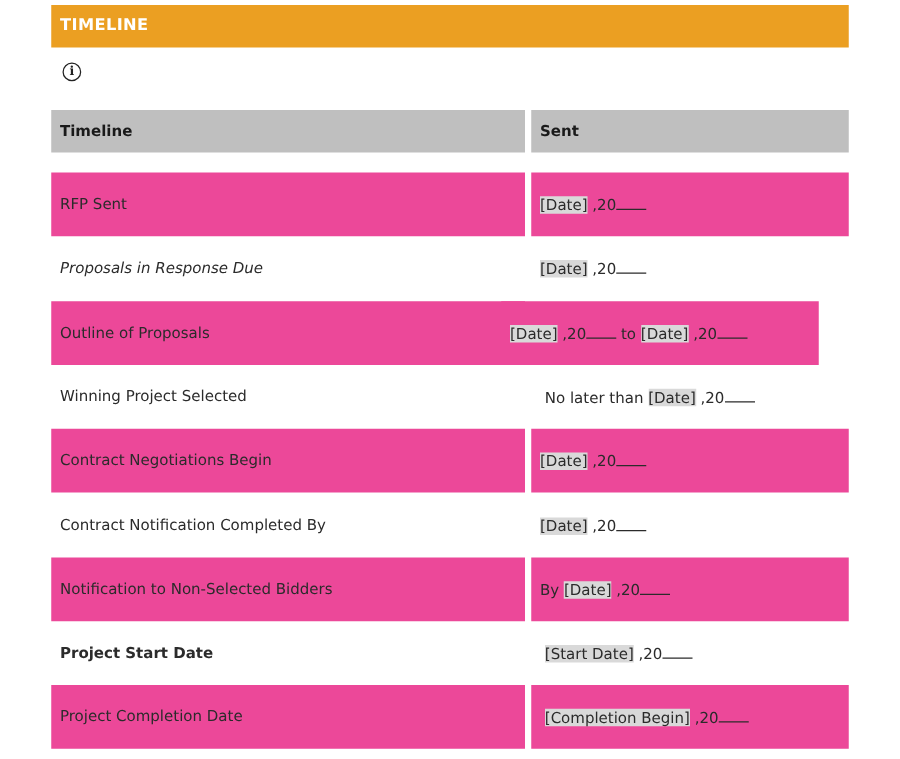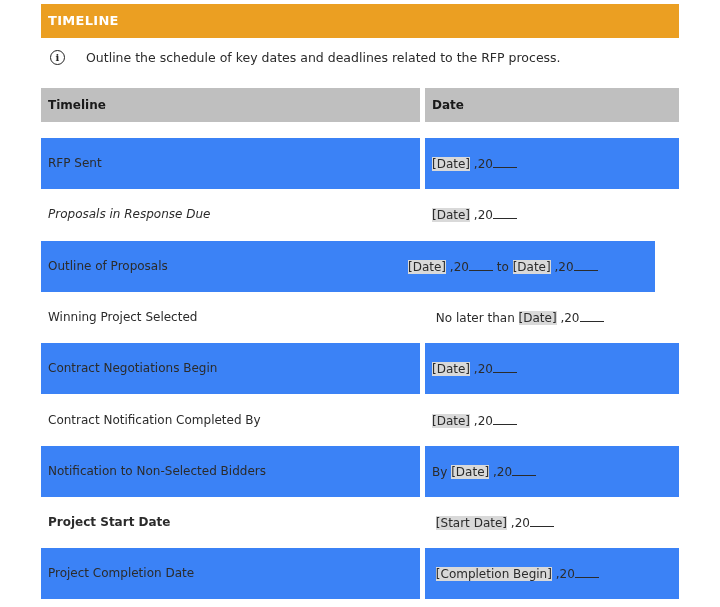--- a/index.html
+++ b/index.html
@@ -6,43 +6,42 @@
   body{width:720px;height:607px;position:relative;overflow:hidden;font-family:"DejaVu Sans","Liberation Sans",sans-serif;color:#2b2b2b;}
   .banner{position:absolute;left:41px;top:4px;width:638px;height:34px;background:#eb9f22;}
   .banner span{position:absolute;left:7px;top:9px;font-size:13px;font-weight:bold;color:#fff;letter-spacing:0.3px;}
   .intro{position:absolute;left:50px;top:47px;height:20px;display:flex;align-items:center;}
   .info-icon{width:13px;height:13px;border:1.6px solid #222;border-radius:50%;display:flex;align-items:center;justify-content:center;font-size:10px;font-weight:bold;font-family:"DejaVu Serif",serif;color:#222;}
   .intro-text{margin-left:21px;font-size:12.5px;color:#2b2b2b;}
   .table{position:absolute;left:41px;top:88px;width:638px;}
   .hdr{position:absolute;height:34px;background:#bfbfbf;}
   .hdr span{position:absolute;left:7px;top:10px;font-size:12px;font-weight:bold;color:#1a1a1a;}
   .cell{position:absolute;height:51px;}
-  .cell.shaded{background:#3b82f6;text-align:right;}
+  .cell.shaded{background:#ec4899;text-align:right;}
   .cell .txt{position:absolute;left:7px;top:18px;font-size:12px;color:#2b2b2b;white-space:pre;}
   .hl{background:#d9d9d9;}
   .blank{display:inline-block;width:24px;border-bottom:1px solid #2b2b2b;height:11px;vertical-align:baseline;}
 </style>
 </head>
 <body>
 
 <div class="banner">
   <span>TIMELINE</span>
 </div>
 
 <div class="intro">
   <div class="info-icon">i</div>
-  <span class="intro-text">Outline the schedule of key dates and deadlines related to the RFP process.</span>
 </div>
 
 <div class="table">
   <div class="hdr" style="left:0;top:0;width:379px;">
     <span>Timeline</span>
   </div>
   <div class="hdr" style="left:384px;top:0;width:254px;">
-    <span>Date</span>
+    <span>Sent</span>
   </div>
   <div id="rows">
       <div class="cell shaded" style="left: 0px; top: 50px; width: 379px;">
         <span class="txt">RFP Sent</span>
       </div>
       <div class="cell shaded" style="left: 384px; top: 50px; width: 254px;">
         <span class="txt"><span></span><span class="hl">[Date]</span><span> ,20</span><span class="blank"></span></span>
       </div>
       <div class="cell" style="left: 0px; top: 101.3px; width: 379px; font-style: italic;">
         <span class="txt">Proposals in Response Due</span>

